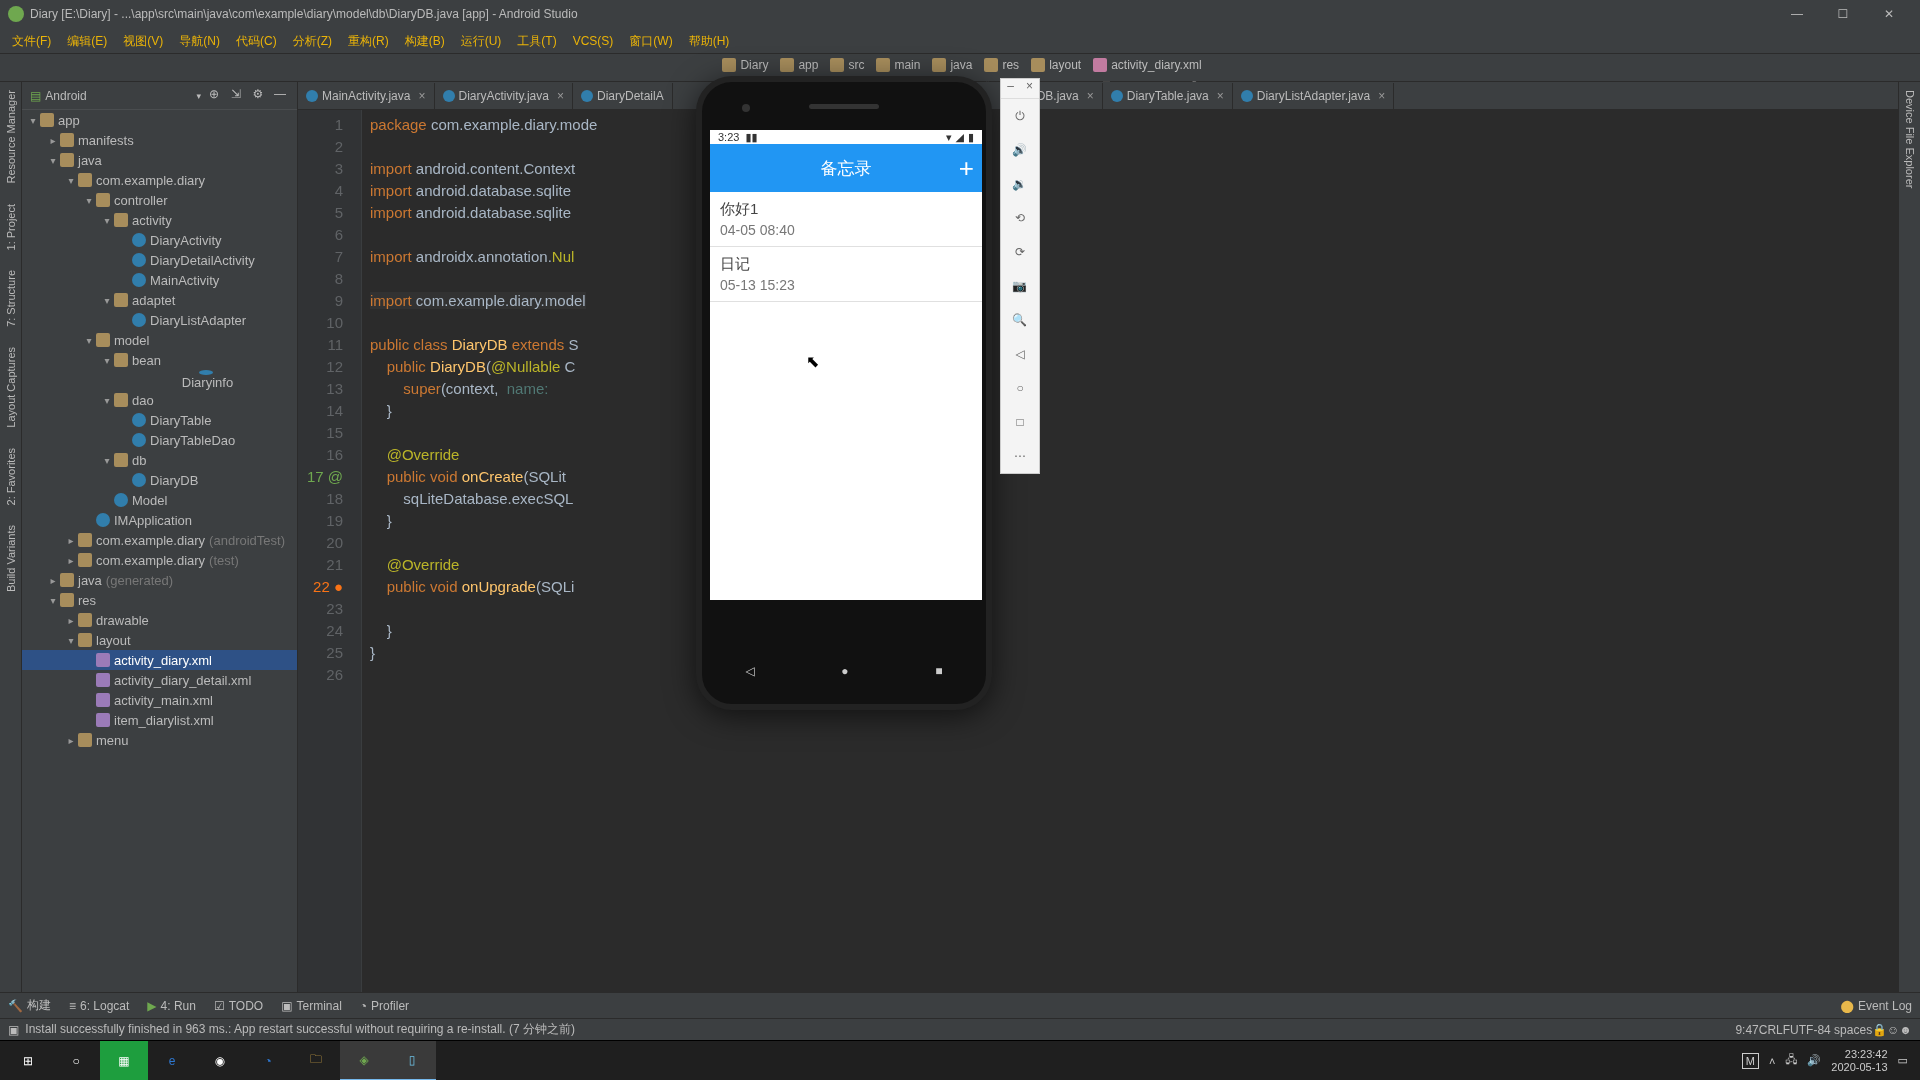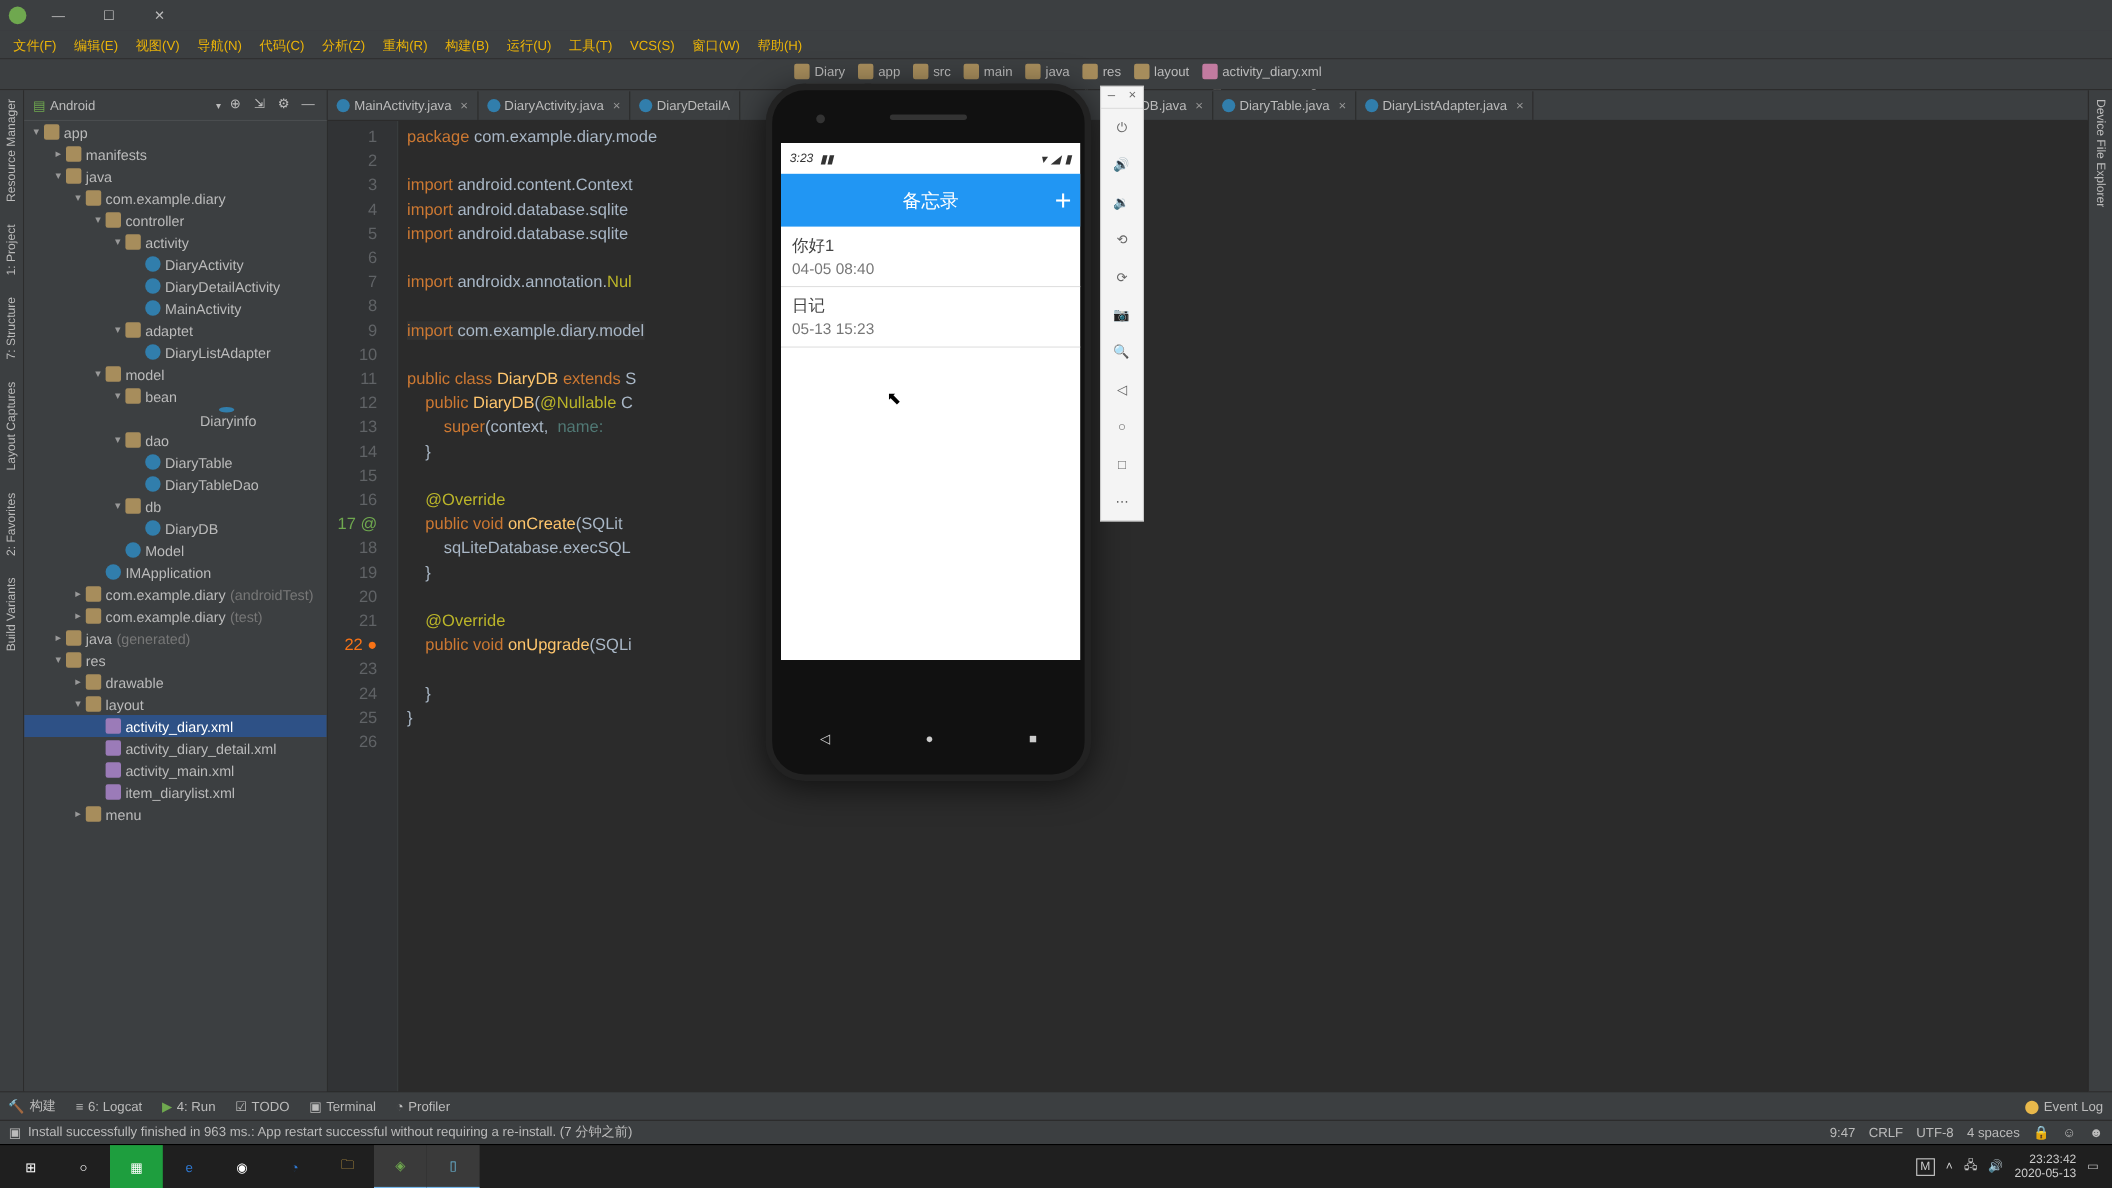--- a/index.html
+++ b/index.html
@@ -61,21 +61,21 @@
 .tab .closex { font-size:12px; color:#999; margin-left:4px; }
 .code { flex:1; display:flex; background:#2b2b2b; font-family:Consolas,monospace; font-size:15px; position:relative; }
 .gutter { width:64px; background:#313335; color:#606366; text-align:right; padding:4px 18px 4px 4px; line-height:22px; border-right:1px solid #3a3d3f; }
 .src { flex:1; padding:4px 8px; line-height:22px; white-space:pre; color:#a9b7c6; }
 .kw { color:#cc7832; } .cls { color:#ffc66d; } .an { color:#bbb529; } .par { color:#507874; }
 .caret-line { background:#323232; }
 
 
 .emu { position:absolute; left:696px; top:76px; width:296px; height:634px; background:#111; border-radius:36px; border:6px solid #222; box-shadow:0 6px 30px rgba(0,0,0,.6); z-index:50; }
 .emu-screen { position:absolute; left:8px; top:48px; width:272px; height:470px; background:#fff; }
-.statusbar { height:28px; display:flex; align-items:center; padding:0 8px; color:#333; font-size:11px;font-style:italic; }
+.statusbar { height:14px; display:flex; align-items:center; padding:0 8px; color:#333; font-size:11px; }
 .statusbar .sbtime { flex:0; margin-right:6px; }
 .statusbar .sbright { margin-left:auto; display:flex; gap:4px; }
 .appheader { height:48px; background:#2196f3; display:flex; align-items:center; justify-content:center; color:#fff; font-size:17px; position:relative; }
 .appheader .plus { position:absolute; right:8px; font-size:26px; font-weight:300; }
 .listitem { padding:8px 10px; border-bottom:1px solid #e0e0e0; }
 .listitem .lt { color:#444; font-size:15px; }
 .listitem .ld { color:#777; font-size:14px; margin-top:3px; }
 .navkeys { position:absolute; bottom:18px; left:0; right:0; height:30px; display:flex; justify-content:space-around; align-items:center; color:#ccc; }
 .speaker { position:absolute; top:22px; left:50%; transform:translateX(-50%); width:70px; height:5px; background:#333; border-radius:3px; }
 .cam { position:absolute; top:22px; left:40px; width:8px; height:8px; background:#333; border-radius:50%; }
@@ -84,36 +84,37 @@
 .emu-toolbar { position:absolute; left:1000px; top:78px; width:40px; background:#f4f4f4; border:1px solid #ccc; z-index:55; color:#666; }
 .emu-toolbar .row { height:34px; display:flex; align-items:center; justify-content:center; }
 .emu-toolbar .topbar { display:flex; height:20px; border-bottom:1px solid #ddd; }
 .emu-toolbar .topbar span { flex:1; text-align:center; font-size:12px; }
 
 
 .toolwindows { height:26px; background:#3c3f41; border-top:1px solid #2b2b2b; display:flex; align-items:center; padding:0 8px; gap:18px; }
 .toolwindows .tw { display:flex; align-items:center; gap:4px; color:#bbb; font-size:12px; }
 .toolwindows .spacer { flex:1; }
 .statusline { height:22px; background:#3c3f41; border-top:1px solid #2b2b2b; display:flex; align-items:center; padding:0 8px; color:#bbb; font-size:12px; }
-.statusline .right { margin-left:auto; display:flex; gap:12px; }
+.statusline .right { margin-left:auto; display:flex; }
 
 
 .taskbar { height:40px; background:#1f1f1f; display:flex; align-items:center; padding:0 4px; border-top:1px solid #000; }
 .taskbar .tb { width:48px; height:40px; display:flex; align-items:center; justify-content:center; color:#fff; }
 .taskbar .tb.active { background:#3a3a3a; border-bottom:2px solid #76b9ed; }
 .taskbar .tray { margin-left:auto; display:flex; align-items:center; gap:10px; padding-right:8px; color:#ccc; font-size:11px; }
 .taskbar .clock { text-align:right; line-height:13px; }
 
 .cursor { position:absolute; left:806px; top:352px; z-index:100; font-size:16px; color:#000; pointer-events:none; }
 </style>
 </head>
 <body>
 
 <div class="titlebar">
   <div class="appicon"></div>
+  <div class="title">Diary [E:\Diary] - ...\app\src\main\java\com\example\diary\model\db\DiaryDB.java [app] - Android Studio</div>
   <div class="btn">—</div>
   <div class="btn">☐</div>
   <div class="btn">✕</div>
 </div>
 
 <div class="menubar">
   <div class="mitem">文件(F)</div>
   <div class="mitem">编辑(E)</div>
   <div class="mitem">视图(V)</div>
   <div class="mitem">导航(N)</div>

